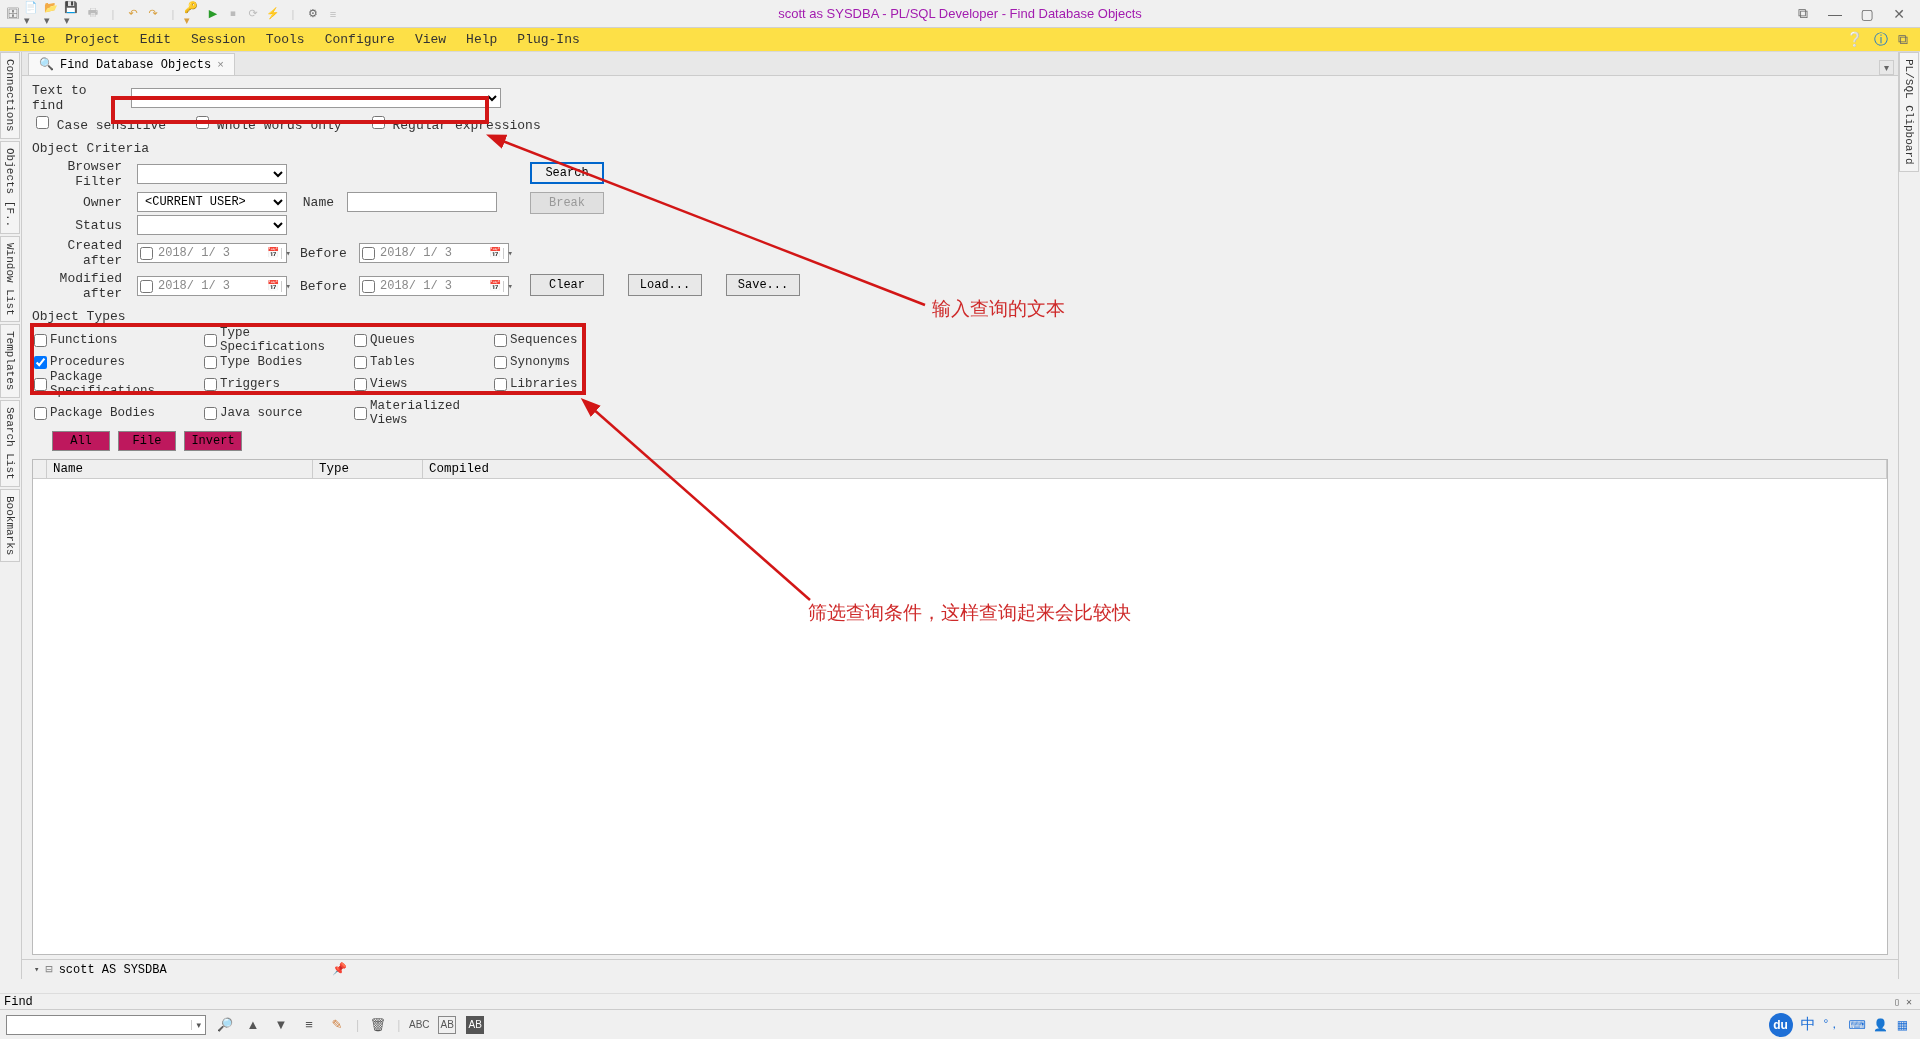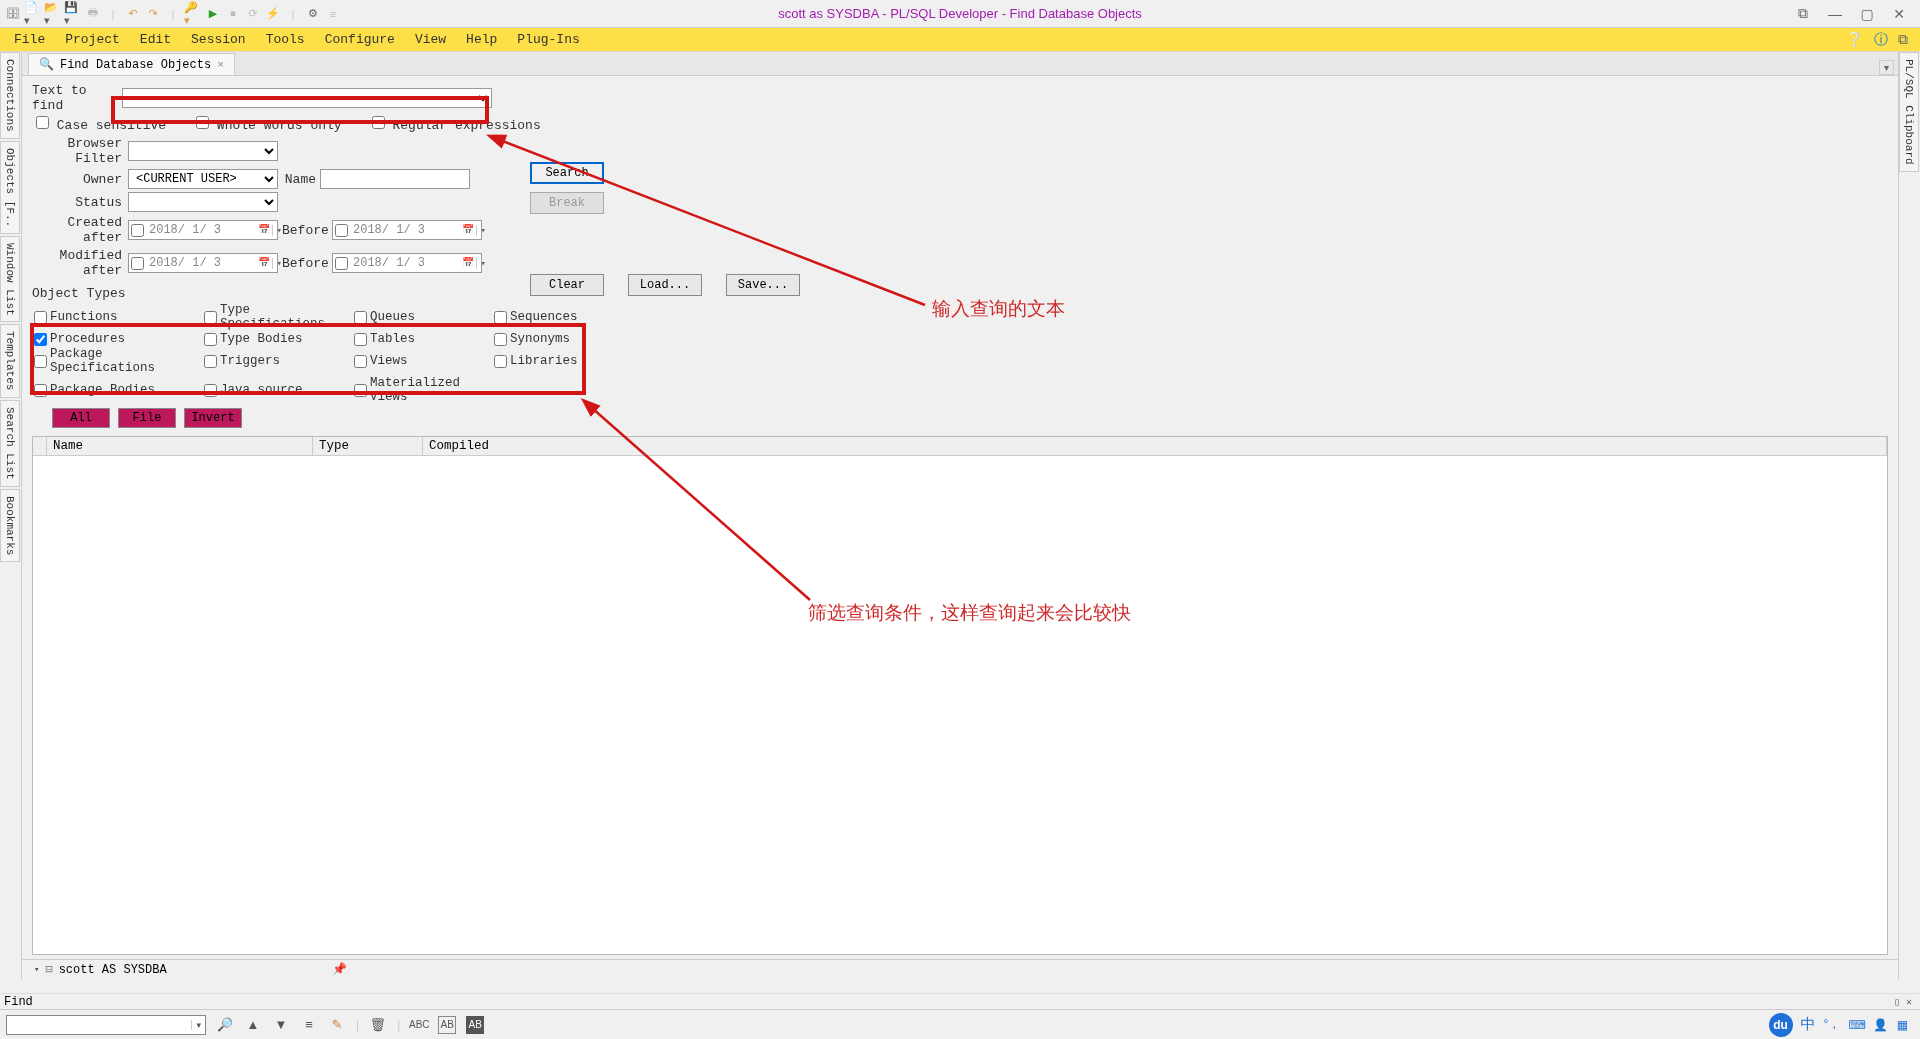--- a/index.html
+++ b/index.html
@@ -177,21 +177,21 @@
   color: #333;
   position: relative;
 }
 .section-label {
   margin: 2px 0;
 }
 .row {
   display: flex;
   align-items: center;
   margin: 3px 0;
-  gap: 4px;
+  gap: 13px;
 }
 .row label { text-align: right; }
 .row .lbl-90 { width: 90px; display: inline-block; text-align: right; margin-right: 2px; }
 input[type="text"].field, select.field {
   height: 20px;
   border: 1px solid #999;
   background: #fff;
   font-family: inherit;
   font-size: 12px;
   padding: 0 3px;
@@ -502,20 +502,21 @@
     <div class="row">
       <span class="lbl-90" style="width:84px;text-align:left">Text to find</span>
       <select class="field" style="width:370px"></select>
     </div>
     <div class="row" style="gap:30px;padding-left:4px">
       <label><input type="checkbox" style=""> <span>Case sensitive</span></label>
       <label><input type="checkbox" style=""> <span>Whole words only</span></label>
       <label><input type="checkbox" style=""> <span>Regular expressions</span></label>
     </div>
 
+    <div class="section-label" style="margin-top:8px">Object Criteria</div>
     <div class="row">
       <span class="lbl-90">Browser Filter</span>
       <select class="field combo"></select>
     </div>
     <div class="row">
       <span class="lbl-90">Owner</span>
       <select class="field combo"><option>&lt;CURRENT USER&gt;</option></select>
       <span style="width:34px;text-align:right">Name</span>
       <input type="text" class="field" style="width: 150px;">
     </div>

